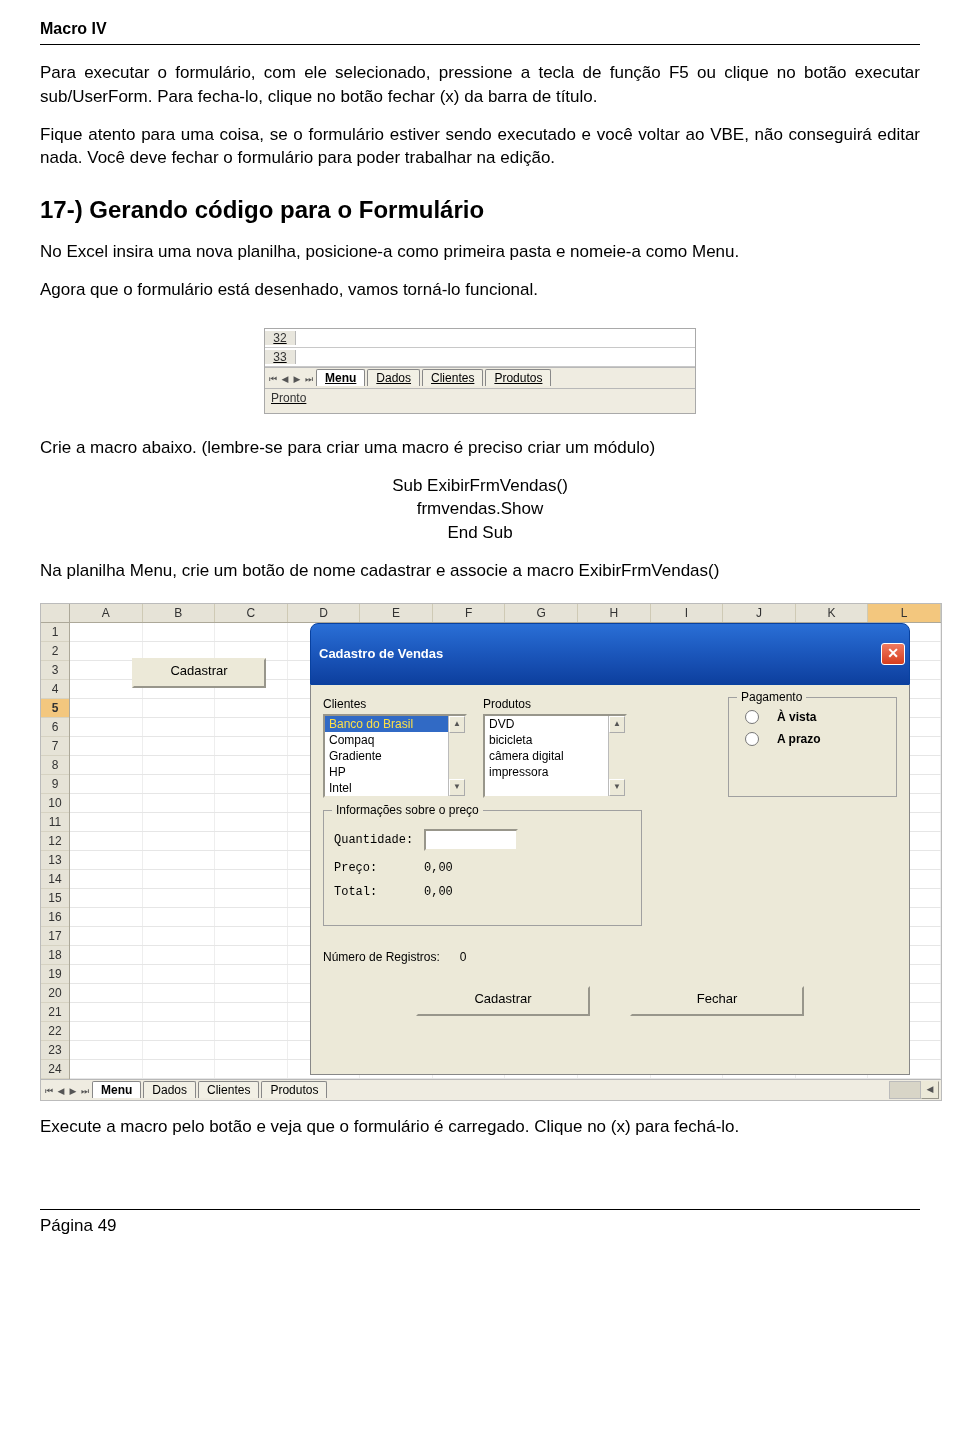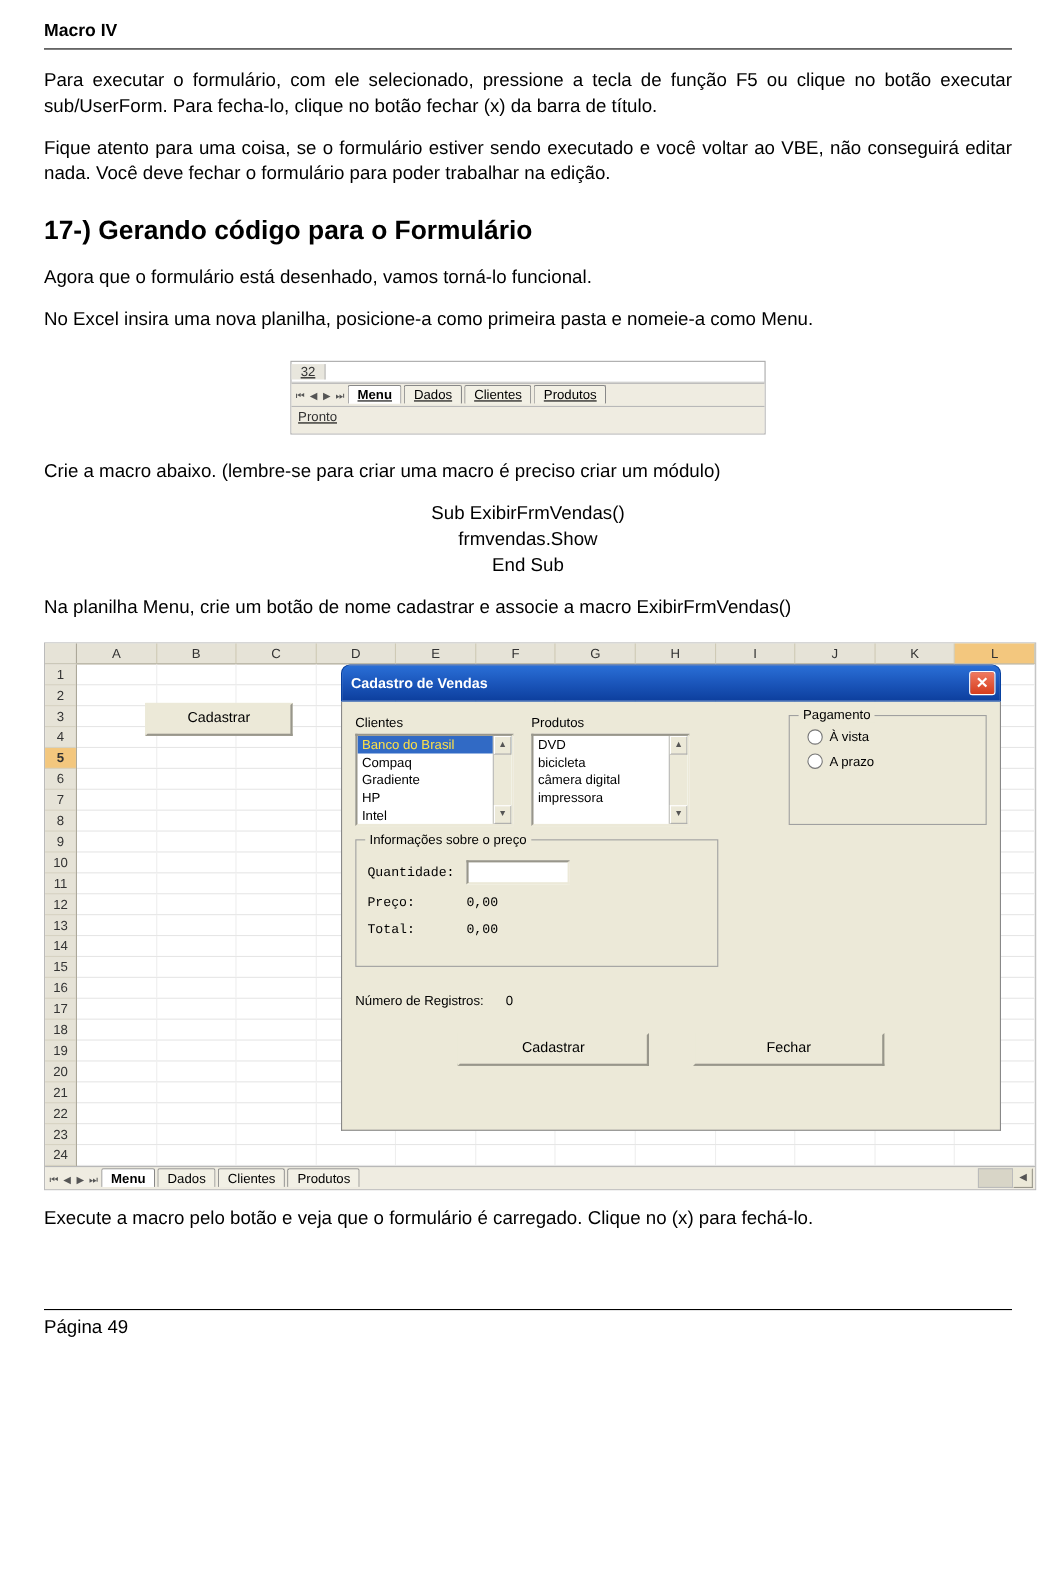--- a/index.html
+++ b/index.html
@@ -202,21 +202,21 @@
     z-index: 10;
   }
   .titlebar {
     height: 26px;
     background: linear-gradient(to bottom, #2a6fd6 0%, #1b56bb 50%, #0d3f9e 100%);
     border: 1px solid #0841a0;
     border-top-left-radius: 8px;
     border-top-right-radius: 8px;
     display: flex;
     align-items: center;
-    padding: 3px 4px;
+    padding: 17px 4px;
     color: #fff;
     font-weight: bold;
     font-size: 13px;
   }
   .titlebar .title-text { flex: 1; padding-left: 4px; }
   .closebtn {
     width: 22px;
     height: 20px;
     background: linear-gradient(to bottom, #f07a60, #d63d1e);
     border: 1px solid #fff;
@@ -272,40 +272,41 @@
     height: 15px;
     background: #ece9d8;
     border: 1px outset #fff;
     text-align: center;
     font-size: 8px;
     color: #555;
     line-height: 13px;
   }
   .fieldset {
     border: 1px solid #a0a0a0;
-    padding: 8px 18px 10px 10px;
+    padding: 8px 7px 10px 10px;
     position: relative;
   }
   .fieldset .legend {
     position: absolute;
     top: -8px;
     left: 8px;
     background: #ece9d8;
     padding: 0 4px;
     font-size: 12px;
   }
   .pay-group {
     width: 150px;
     height: 80px;
   }
   .radio-row {
     display: flex;
     align-items: center;
-    gap: 6px;
+    gap: 18px;
     padding: 4px 0 4px 6px;
+    font-weight: bold;
   }
   .radio {
     width: 12px;
     height: 12px;
     border: 1px solid #777;
     border-radius: 50%;
     background: #fff;
     display: inline-block;
   }
   .info-group {
@@ -385,26 +386,29 @@
 
 <div class="page">
   <div class="doc-header">Macro IV</div>
   <div class="header-rule"></div>
 
   <p class="body">Para executar o formulário, com ele selecionado, pressione a tecla de função F5 ou clique no botão executar sub/UserForm. Para fecha-lo, clique no botão fechar (x) da barra de título.</p>
   <p class="body">Fique atento para uma coisa, se o formulário estiver sendo executado e você voltar ao VBE, não conseguirá editar nada. Você deve fechar o formulário para poder trabalhar na edição.</p>
 
   <h2 class="section">17-) Gerando código para o Formulário</h2>
 
+  <p class="body">No Excel insira uma nova planilha, posicione-a como primeira pasta e nomeie-a como Menu.</p>
   <p class="body">Agora que o formulário está desenhado, vamos torná-lo funcional.</p>
-  <p class="body">No Excel insira uma nova planilha, posicione-a como primeira pasta e nomeie-a como Menu.</p>
 
   <div class="excel-snip1">
     <div class="rowhead">
         <div class="rn">32</div>
+      </div>
+    <div class="rowhead">
+        <div class="rn">33</div>
       </div>
     <div class="sheet-bar">
       <span class="nav-arrows">
         <span>⏮</span><span>◀</span><span>▶</span><span>⏭</span>
       </span>
       <span class="tab active">Menu</span>
       <span class="tab">Dados</span>
       <span class="tab">Clientes</span>
       <span class="tab">Produtos</span>
     </div>

